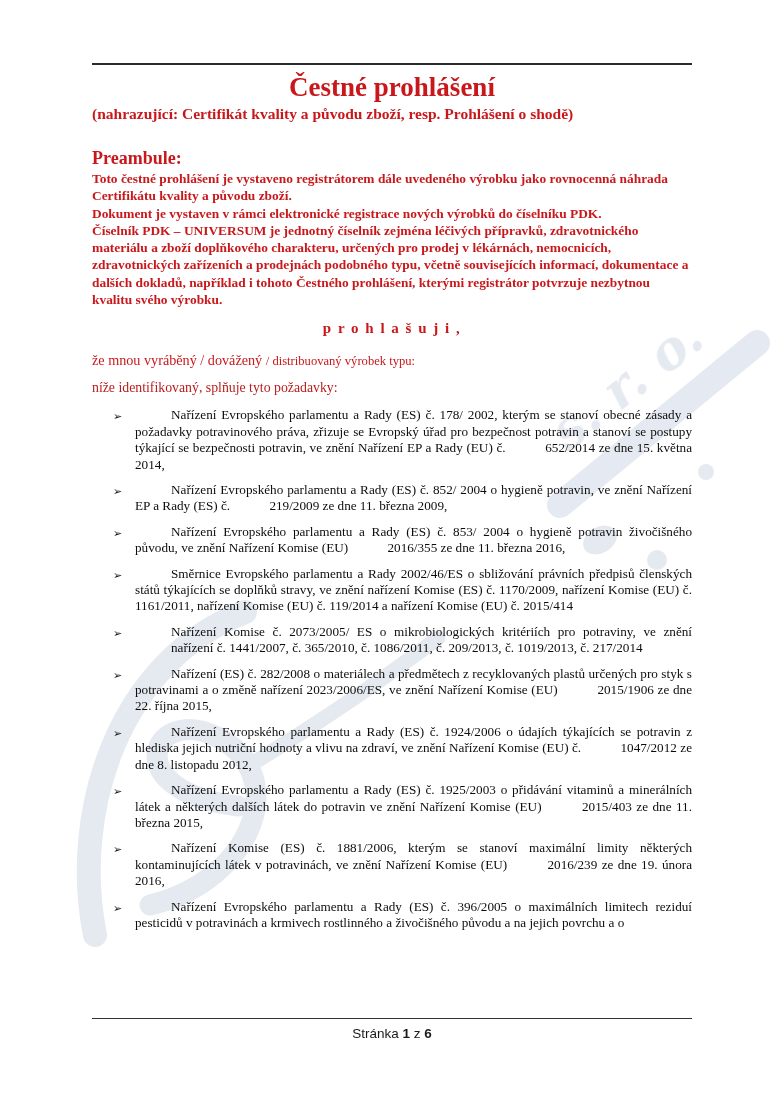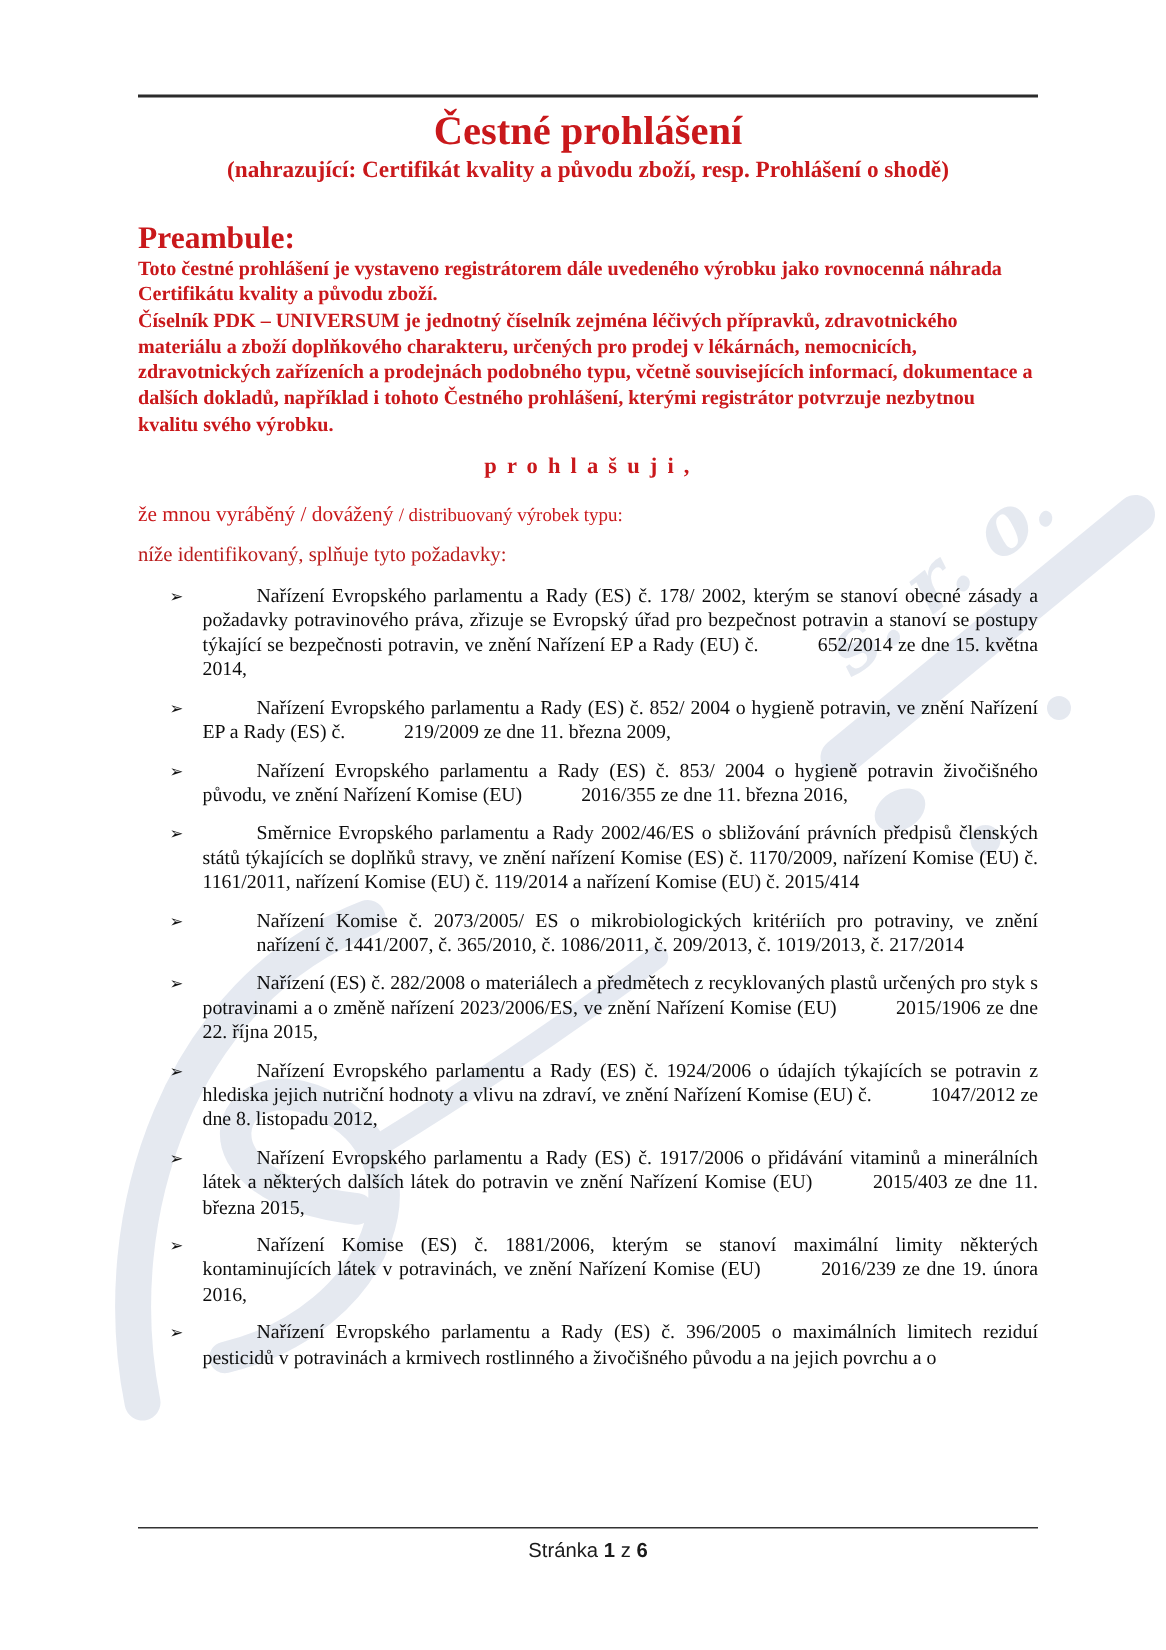--- a/index.html
+++ b/index.html
@@ -10,25 +10,25 @@
   .watermark{position:absolute;inset:0;z-index:0;pointer-events:none;}
   .content{position:relative;z-index:1;padding:42px 85px 0 92px;}
 
   .doc-code{text-align:right;font-family:"Liberation Sans", sans-serif;
     font-style:italic;font-size:15px;color:#1a1a1a;line-height:18px;}
 
   .rule{border:0;border-top:2px solid #2b2b2b;margin:21px 0 0 0;}
 
   .title{margin-top:7px;text-align:center;color:var(--accent-red,#c9181b);
     font-size:27px;font-weight:bold;line-height:30px;}
-  .subtitle{margin-top:2px;text-align:center;color:var(--accent-red,#c9181b);
+  .subtitle{margin-top:2px;color:var(--accent-red,#c9181b);
     font-size:15.5px;font-weight:bold;line-height:20px;}
 
   .preamble-heading{margin-top:22px;color:var(--accent-red,#c9181b);
-    font-size:21px;font-weight:bold;line-height:24px;}
+    font-size:18px;font-weight:bold;line-height:24px;}
   .preamble-p{margin:0;color:var(--accent-red,#c9181b);font-weight:bold;
     font-size:13.4px;line-height:17.3px;}
 
   .intro-line{margin-top:9px;text-align:center;color:var(--accent-red,#c9181b);
     font-size:14px;line-height:18px;}
   .declare-verb{margin-top:11px;text-align:center;color:var(--accent-red,#c9181b);
     font-size:15px;font-weight:bold;letter-spacing:1.5px;line-height:19px;}
   .product-line{margin-top:13px;color:var(--accent-red,#c9181b);font-size:14.2px;line-height:18px;}
   .product-line .small{font-size:12.6px;}
   .highlight-wrap{margin-top:6px;text-align:center;line-height:26px;}
@@ -71,20 +71,21 @@
 <div class="content">
 
 
   <hr class="rule">
 
   <div class="title">Čestné prohlášení</div>
   <div class="subtitle">(nahrazující: Certifikát kvality a původu zboží, resp. Prohlášení o shodě)</div>
 
   <div class="preamble-heading">Preambule:</div>
   <p class="preamble-p">Toto čestné prohlášení je vystaveno registrátorem dále uvedeného výrobku jako rovnocenná náhrada Certifikátu kvality a původu zboží.</p>
+  <p class="preamble-p">Dokument je vystaven v rámci elektronické registrace nových výrobků do číselníku PDK.</p>
   <p class="preamble-p">Číselník PDK – UNIVERSUM je jednotný číselník zejména léčivých přípravků, zdravotnického materiálu a zboží doplňkového charakteru, určených pro prodej v lékárnách, nemocnicích, zdravotnických zařízeních a prodejnách podobného typu, včetně souvisejících informací, dokumentace a dalších dokladů, například i tohoto Čestného prohlášení, kterými registrátor potvrzuje nezbytnou kvalitu svého výrobku.</p>
 
   <div class="declare-verb">p r o h l a š u j i ,</div>
 
   <div class="product-line">
     <span>že mnou vyráběný / dovážený </span><span class="small"> / distribuovaný výrobek typu:</span>
   </div>
 
 
   <div class="closing-line">níže identifikovaný, splňuje tyto požadavky:</div>
@@ -113,21 +114,21 @@
       <li>
         <span class="marker">➢</span>
         <div class="req-text"><span class="b">Nařízení (ES) č. 282/2008</span><span> o materiálech a předmětech z recyklovaných plastů určených pro styk s potravinami a o změně nařízení 2023/2006/ES, ve znění Nařízení Komise (EU) </span><span class="b">2015/1906</span><span> ze dne 22. října 2015,</span></div>
       </li>
       <li>
         <span class="marker">➢</span>
         <div class="req-text"><span class="b">Nařízení Evropského parlamentu a Rady (ES) č. 1924/2006</span><span>  o údajích týkajících se potravin z hlediska jejich nutriční hodnoty a vlivu na zdraví, ve znění Nařízení Komise (EU) č. </span><span class="b">1047/2012</span><span> ze dne 8. listopadu 2012,</span></div>
       </li>
       <li>
         <span class="marker">➢</span>
-        <div class="req-text"><span class="b">Nařízení Evropského parlamentu a Rady (ES) č. 1917/2006</span><span>  o přidávání vitaminů a minerálních látek a některých dalších látek do potravin ve znění Nařízení Komise (EU) </span><span class="b">2015/403</span><span> ze dne 11. března 2015,</span></div>
+        <div class="req-text"><span class="b">Nařízení Evropského parlamentu a Rady (ES) č. 1925/2003</span><span>  o přidávání vitaminů a minerálních látek a některých dalších látek do potravin ve znění Nařízení Komise (EU) </span><span class="b">2015/403</span><span> ze dne 11. března 2015,</span></div>
       </li>
       <li>
         <span class="marker">➢</span>
         <div class="req-text"><span class="b">Nařízení Komise (ES) č. 1881/2006</span><span>, kterým se stanoví maximální limity některých kontaminujících látek v potravinách, ve znění Nařízení Komise (EU) </span><span class="b">2016/239</span><span> ze dne 19. února 2016,</span></div>
       </li>
       <li>
         <span class="marker">➢</span>
         <div class="req-text"><span class="b">Nařízení Evropského parlamentu a Rady (ES) č. 396/2005</span><span> o maximálních limitech reziduí pesticidů v potravinách a krmivech rostlinného a živočišného původu a na jejich povrchu a o</span></div>
       </li>
     </ul>

